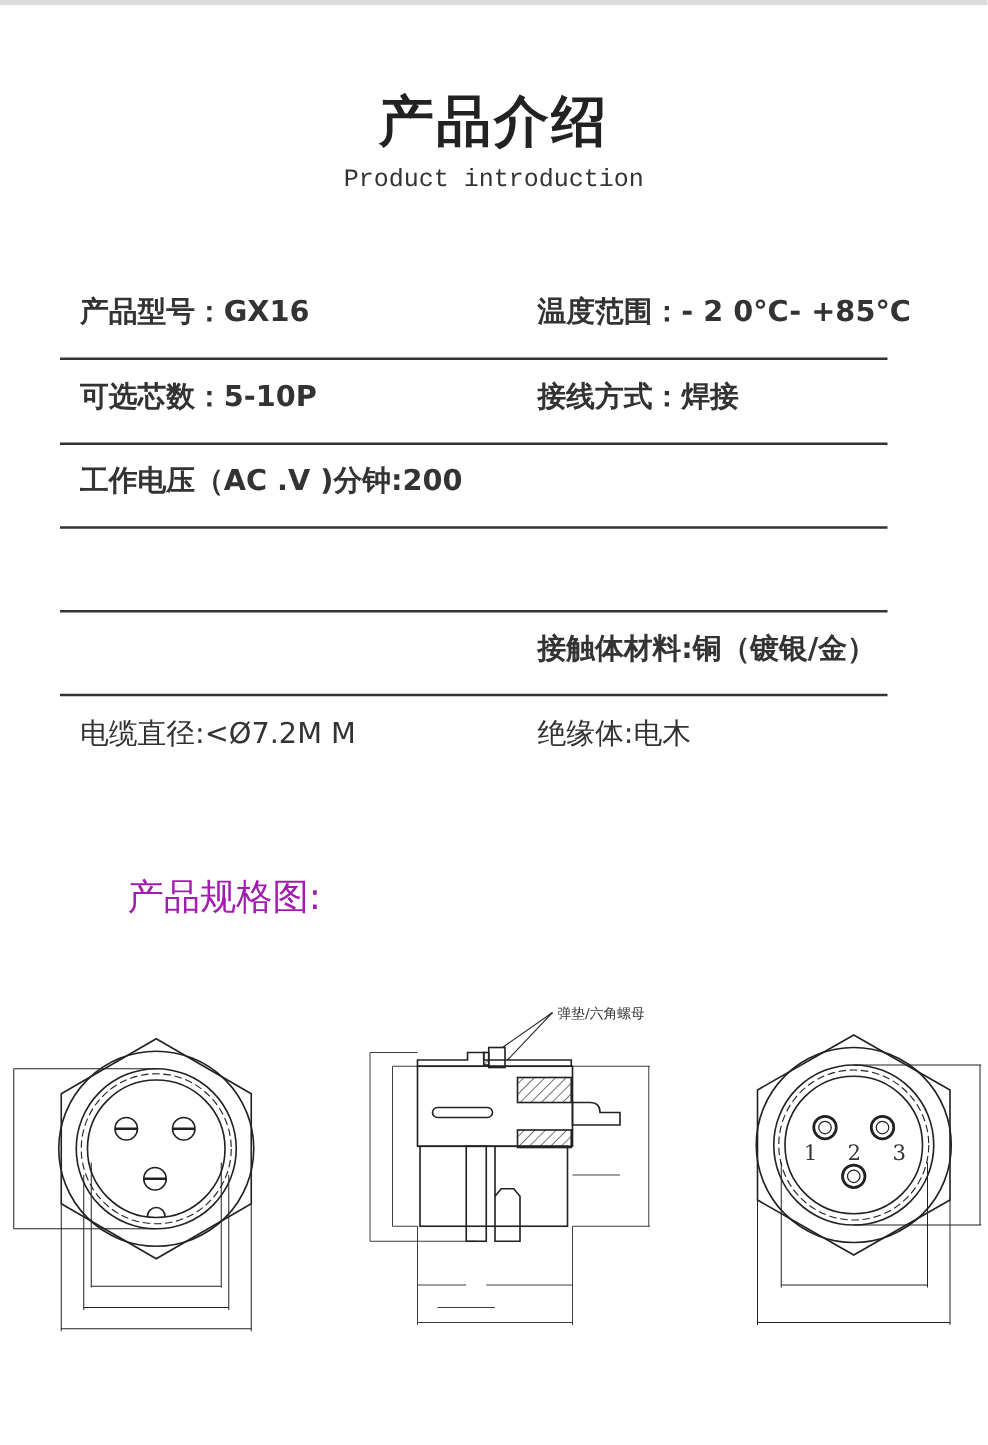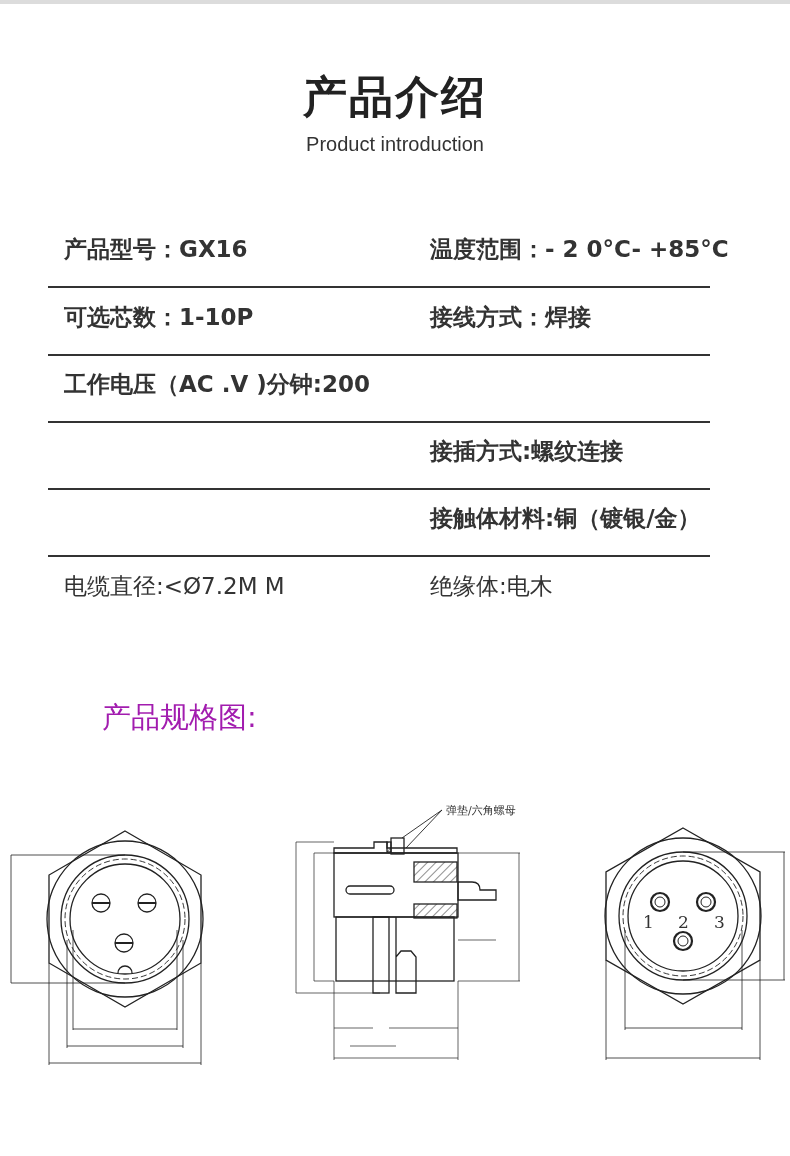--- a/index.html
+++ b/index.html
@@ -7,21 +7,21 @@
     width: 790px; height: 1156px; background: #ffffff; position: relative; overflow: hidden;
     font-family: "DejaVu Sans", "Liberation Sans", sans-serif; color: #2b2b2b;
   }
   .top-stripe { position: absolute; left: 0; top: 0; width: 790px; height: 4px; background: #dcdcdc; }
   .title-cn {
     position: absolute; left: 0; width: 790px; top: 68px; text-align: center;
     font-size: 44px; letter-spacing: 2px; color: #222; font-weight: bold;
   }
   .title-en {
     position: absolute; left: 0; width: 790px; top: 133px; text-align: center;
-    font-size: 20px; color: #333; font-family: Liberation Sans, sans-serif;
+    font-size: 20px; color: #333; font-family: Liberation Mono, monospace;
   }
   .spec-row { position: absolute; left: 48px; width: 662px; height: 68px; }
   .spec-row.bordered { border-bottom: 2px solid #333; font-weight: bold; }
   .spec-cell { position: absolute; top: 16px; font-size: 23px; color: #333; white-space: nowrap; }
   .spec-cell.left { left: 16px; }
   .spec-cell.right { left: 382px; }
   .section-title { position: absolute; left: 62px; top: 698px; font-size: 29px; color: #a21caf; margin-left: 40px; }
   .drawing { position: absolute; }
   .annot-text { font-family: "DejaVu Serif", serif; font-size: 11px; fill: #333; }
   .pin-num { font-family: "DejaVu Serif", serif; font-size: 17px; fill: #333; }
@@ -33,28 +33,27 @@
 
 <div class="title-cn">产品介绍</div>
 <div class="title-en">Product introduction</div>
 
 <div>
   <div class="spec-row bordered" style="top:218px">
     <span class="spec-cell left">产品型号：GX16</span>
     <span class="spec-cell right">温度范围：- 2 0°C- +85°C</span>
   </div>
   <div class="spec-row bordered" style="top:286px">
-    <span class="spec-cell left">可选芯数：1-10P</span>
+    <span class="spec-cell left">可选芯数：5-10P</span>
     <span class="spec-cell right">接线方式：焊接</span>
   </div>
   <div class="spec-row bordered" style="top:353px">
     <span class="spec-cell left">工作电压（AC .V )分钟:200</span>
   </div>
   <div class="spec-row bordered" style="top:420px">
-    <span class="spec-cell right">接插方式:螺纹连接</span>
   </div>
   <div class="spec-row bordered" style="top:487px">
     <span class="spec-cell right">接触体材料:铜（镀银/金）</span>
   </div>
   <div class="spec-row" style="top:555px">
     <span class="spec-cell left">电缆直径:&lt;Ø7.2M M</span>
     <span class="spec-cell right">绝缘体:电木</span>
   </div>
 </div>
 

